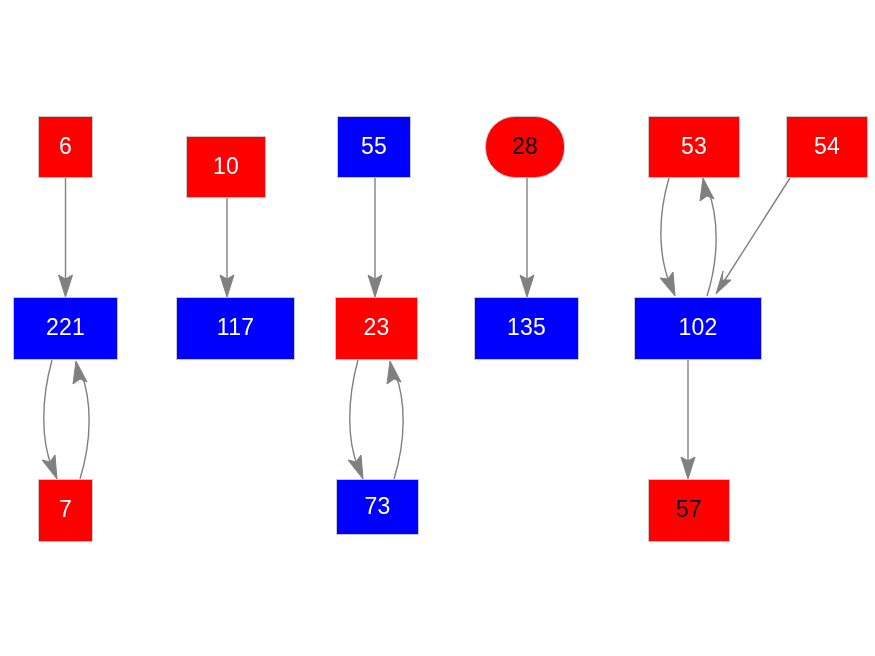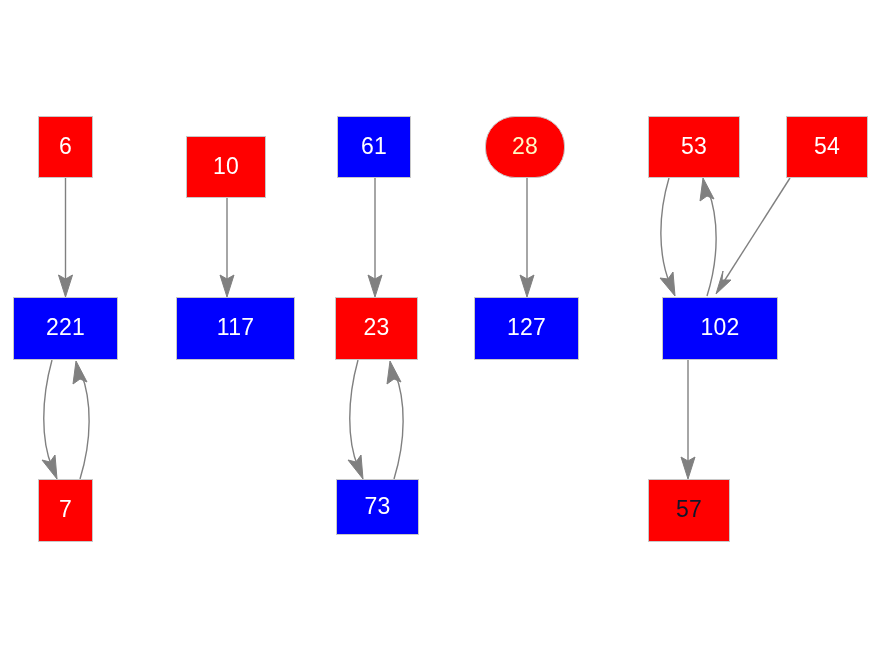--- a/index.html
+++ b/index.html
@@ -102,44 +102,44 @@
     </svg>
 
   <div id="node-layer">
       <div class="node" style="left: 38px; top: 116px; width: 55px; height: 62px; background: rgb(255, 0, 0); border-color: rgb(200, 200, 200); color: rgb(255, 255, 255);">
         <span class="node-label">6</span>
       </div>
       <div class="node" style="left: 186px; top: 116px; width: 80px; height: 62px; background: rgb(255, 0, 0); border-color: rgb(200, 200, 200); color: rgb(255, 255, 255); margin-top: 20px;">
         <span class="node-label">10</span>
       </div>
       <div class="node" style="left: 337px; top: 116px; width: 74px; height: 62px; background: rgb(0, 0, 255); border-color: rgb(200, 200, 200); color: rgb(255, 255, 255);">
-        <span class="node-label">61</span>
+        <span class="node-label">55</span>
       </div>
-      <div class="node" style="left: 485px; top: 116px; width: 80px; height: 62px; background: rgb(255, 0, 0); border-color: rgb(200, 200, 200); color: #fef9c3; border-radius: 30px;">
+      <div class="node" style="left: 485px; top: 116px; width: 80px; height: 62px; background: rgb(255, 0, 0); border-color: rgb(200, 200, 200); color: #000000; border-radius: 30px;">
         <span class="node-label">28</span>
       </div>
       <div class="node" style="left: 648px; top: 116px; width: 92px; height: 62px; background: rgb(255, 0, 0); border-color: rgb(200, 200, 200); color: rgb(255, 255, 255);">
         <span class="node-label">53</span>
       </div>
       <div class="node" style="left: 786px; top: 116px; width: 82px; height: 62px; background: rgb(255, 0, 0); border-color: rgb(200, 200, 200); color: rgb(255, 255, 255);">
         <span class="node-label">54</span>
       </div>
       <div class="node" style="left: 13px; top: 297px; width: 105px; height: 63px; background: rgb(0, 0, 255); border-color: rgb(200, 200, 200); color: rgb(255, 255, 255);">
         <span class="node-label">221</span>
       </div>
       <div class="node" style="left: 176px; top: 297px; width: 119px; height: 63px; background: rgb(0, 0, 255); border-color: rgb(200, 200, 200); color: rgb(255, 255, 255);">
         <span class="node-label">117</span>
       </div>
       <div class="node" style="left: 335px; top: 297px; width: 83px; height: 63px; background: rgb(255, 0, 0); border-color: rgb(200, 200, 200); color: rgb(255, 255, 255);">
         <span class="node-label">23</span>
       </div>
       <div class="node" style="left: 474px; top: 297px; width: 105px; height: 63px; background: rgb(0, 0, 255); border-color: rgb(200, 200, 200); color: rgb(255, 255, 255);">
-        <span class="node-label">127</span>
+        <span class="node-label">135</span>
       </div>
-      <div class="node" style="left: 634px; top: 297px; width: 116px; height: 63px; background: rgb(0, 0, 255); border-color: rgb(200, 200, 200); color: rgb(255, 255, 255); margin-left: 28px;">
+      <div class="node" style="left: 634px; top: 297px; width: 128px; height: 63px; background: rgb(0, 0, 255); border-color: rgb(200, 200, 200); color: rgb(255, 255, 255);">
         <span class="node-label">102</span>
       </div>
       <div class="node" style="left: 38px; top: 479px; width: 55px; height: 63px; background: rgb(255, 0, 0); border-color: rgb(200, 200, 200); color: rgb(255, 255, 255);">
         <span class="node-label">7</span>
       </div>
       <div class="node" style="left: 336px; top: 479px; width: 83px; height: 56px; background: rgb(0, 0, 255); border-color: rgb(200, 200, 200); color: rgb(255, 255, 255);">
         <span class="node-label">73</span>
       </div>
       <div class="node" style="left: 648px; top: 479px; width: 82px; height: 63px; background: rgb(255, 0, 0); border-color: rgb(200, 200, 200); color: #0f172a;">
         <span class="node-label">57</span>

